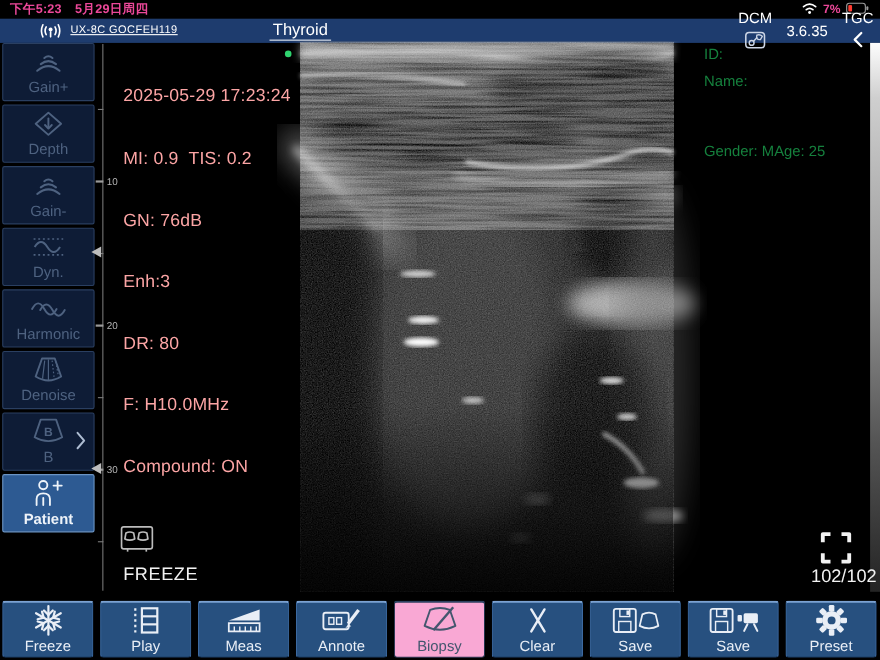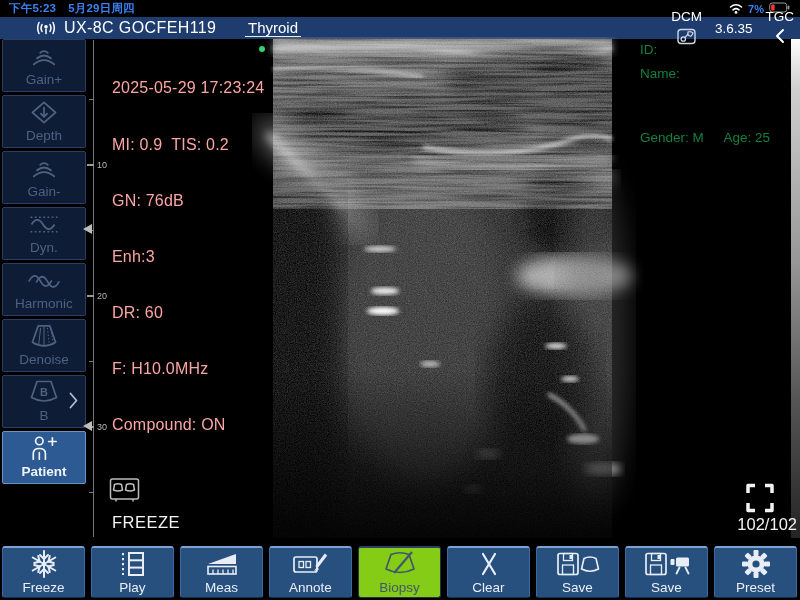--- a/index.html
+++ b/index.html
@@ -1,28 +1,28 @@
 <!DOCTYPE html>
 <html><head>
 <meta charset="utf-8">
 <style>
   html,body{margin:0;padding:0;background:#000;}
   .screen{position:relative;width:800px;height:600px;background:#000;overflow:hidden;
           font-family:"Liberation Sans",sans-serif;-webkit-font-smoothing:antialiased;}
 
   
   .status-bar{position:absolute;top:0;left:0;right:0;height:17px;display:flex;
-              justify-content:space-between;align-items:center;padding:0 9px;color:#3b82f6;}
+              justify-content:space-between;align-items:center;padding:0 9px;color:#ec4899;}
   .sb-left{display:flex;gap:12px;font-size:11.5px;font-weight:bold;letter-spacing:.2px;}
   .sb-right{display:flex;align-items:center;gap:5px;font-size:11px;font-weight:bold;}
 
   
   .header{position:absolute;top:17px;left:0;width:800px;height:22px;background:#1e3c6e;color:#fff;}
   .probe-hdr{position:absolute;left:36px;top:3px;}
-  .device{position:absolute;left:64px;top:0;line-height:22px;font-size:16px;letter-spacing:.4px;}
+  .device{position:absolute;left:64px;top:0;line-height:22px;font-size:10px;letter-spacing:.4px;text-decoration:underline;}
   .preset{position:absolute;left:245px;top:2px;line-height:17px;font-size:15px;
           border-bottom:1.5px solid #e9edf4;padding:0 3px;}
   .hdr-right{position:absolute;right:6px;top:0;height:22px;display:flex;align-items:center;
              gap:13px;font-size:13.5px;}
   .dcm-group{display:flex;align-items:center;gap:4px;flex-direction:column;}
 
   
   .sidebar{position:absolute;left:2px;top:39px;display:flex;flex-direction:column;gap:3px;align-items:center;}
   .side-btn{position:relative;width:84px;height:53px;background:#0e1c36;border:1px solid #2a3f61;
             border-radius:2px;display:flex;flex-direction:column;align-items:center;
@@ -36,21 +36,21 @@
   .us-img{position:absolute;left:273px;top:39px;width:339px;height:499px;background:#151515;}
   .us-img svg{display:block;}
 
   .params{position:absolute;left:112px;top:42px;color:#fca5a5;font-size:16px;
           line-height:18.7px;white-space:pre;letter-spacing:.2px;}
   .rec-dot{position:absolute;left:259px;top:46px;width:6px;height:6px;border-radius:50%;
            background:#2fd36f;}
 
   .pt-info{position:absolute;left:640px;top:42px;width:130px;color:#15803d;font-size:13.5px;}
   .pt-row{height:16px;margin-bottom:8px;}
-  .pt-row.split{display:flex;justify-content:space-between;margin-top:48px;}
+  .pt-row.split{display:flex;margin-top:48px;}
 
   .tgc-strip{position:absolute;left:791px;top:39px;width:9px;height:499px;
              background:linear-gradient(180deg,#fdfdfd 0%,#cfcfcf 10%,#969696 45%,#565656 72%,#242424 100%);}
 
   
   .ruler-line{position:absolute;left:93px;top:40px;width:1px;height:497px;background:#8b8b8b;opacity:.85;}
   .tick{position:absolute;background:#9a9a9a;height:2px;}
   .tick.major{left:87px;width:7px;}
   .tick.minor{left:89px;width:5px;height:1px;background:#7a7a7a;}
   .rlabel{position:absolute;left:97px;color:#b5b5b5;font-size:9px;line-height:10px;}
@@ -62,21 +62,21 @@
   .bracket-ico{position:absolute;left:744px;top:482px;}
   .frame-counter{position:absolute;right:3px;top:515px;color:#f2f2f2;font-size:16.5px;}
 
   
   .toolbar{position:absolute;left:2px;top:546px;display:flex;gap:6px;}
   .tool-btn{width:83px;height:52px;box-sizing:border-box;background:#27507f;
             border:1px solid #3c69a0;border-top:2px solid #7ba2d2;border-bottom-color:#16304f;
             border-radius:3px;display:flex;flex-direction:column;align-items:center;
             justify-content:flex-end;padding-bottom:2px;color:#e9eef6;font-size:13.5px;}
   .tool-btn .ico{flex:1;display:flex;align-items:center;justify-content:center;}
-  .tool-btn.disabled{background:#84cc16;border-color:#22334e;border-top-color:#2c415f;color:#44566e;}
+  .tool-btn.disabled{background:#f9a8d4;border-color:#22334e;border-top-color:#2c415f;color:#44566e;}
 
   svg{overflow:visible;}
 </style>
 </head>
 <body>
 
 <div class="screen">
 
   <div class="status-bar">
     <div class="sb-left">
@@ -345,21 +345,21 @@
     <span class="rlabel" style="top:422px">30</span>
     <div class="tri" style="top:224px"></div>
     <div class="tri" style="top:421px"></div>
   </div>
 
   <div class="params">
     <div>2025-05-29 17:23:24</div>
     <div>MI: 0.9  TIS: 0.2</div>
     <div>GN: 76dB</div>
     <div>Enh:3</div>
-    <div>DR: 60</div>
+    <div>DR: 80</div>
     <div>F: H10.0MHz</div>
     <div>Compound: ON</div>
   </div>
   <div class="rec-dot"></div>
 
   <div class="pt-info">
     <div class="pt-row">ID:</div>
     <div class="pt-row">Name:</div>
     <div class="pt-row split">
       <span>Gender: M</span>

